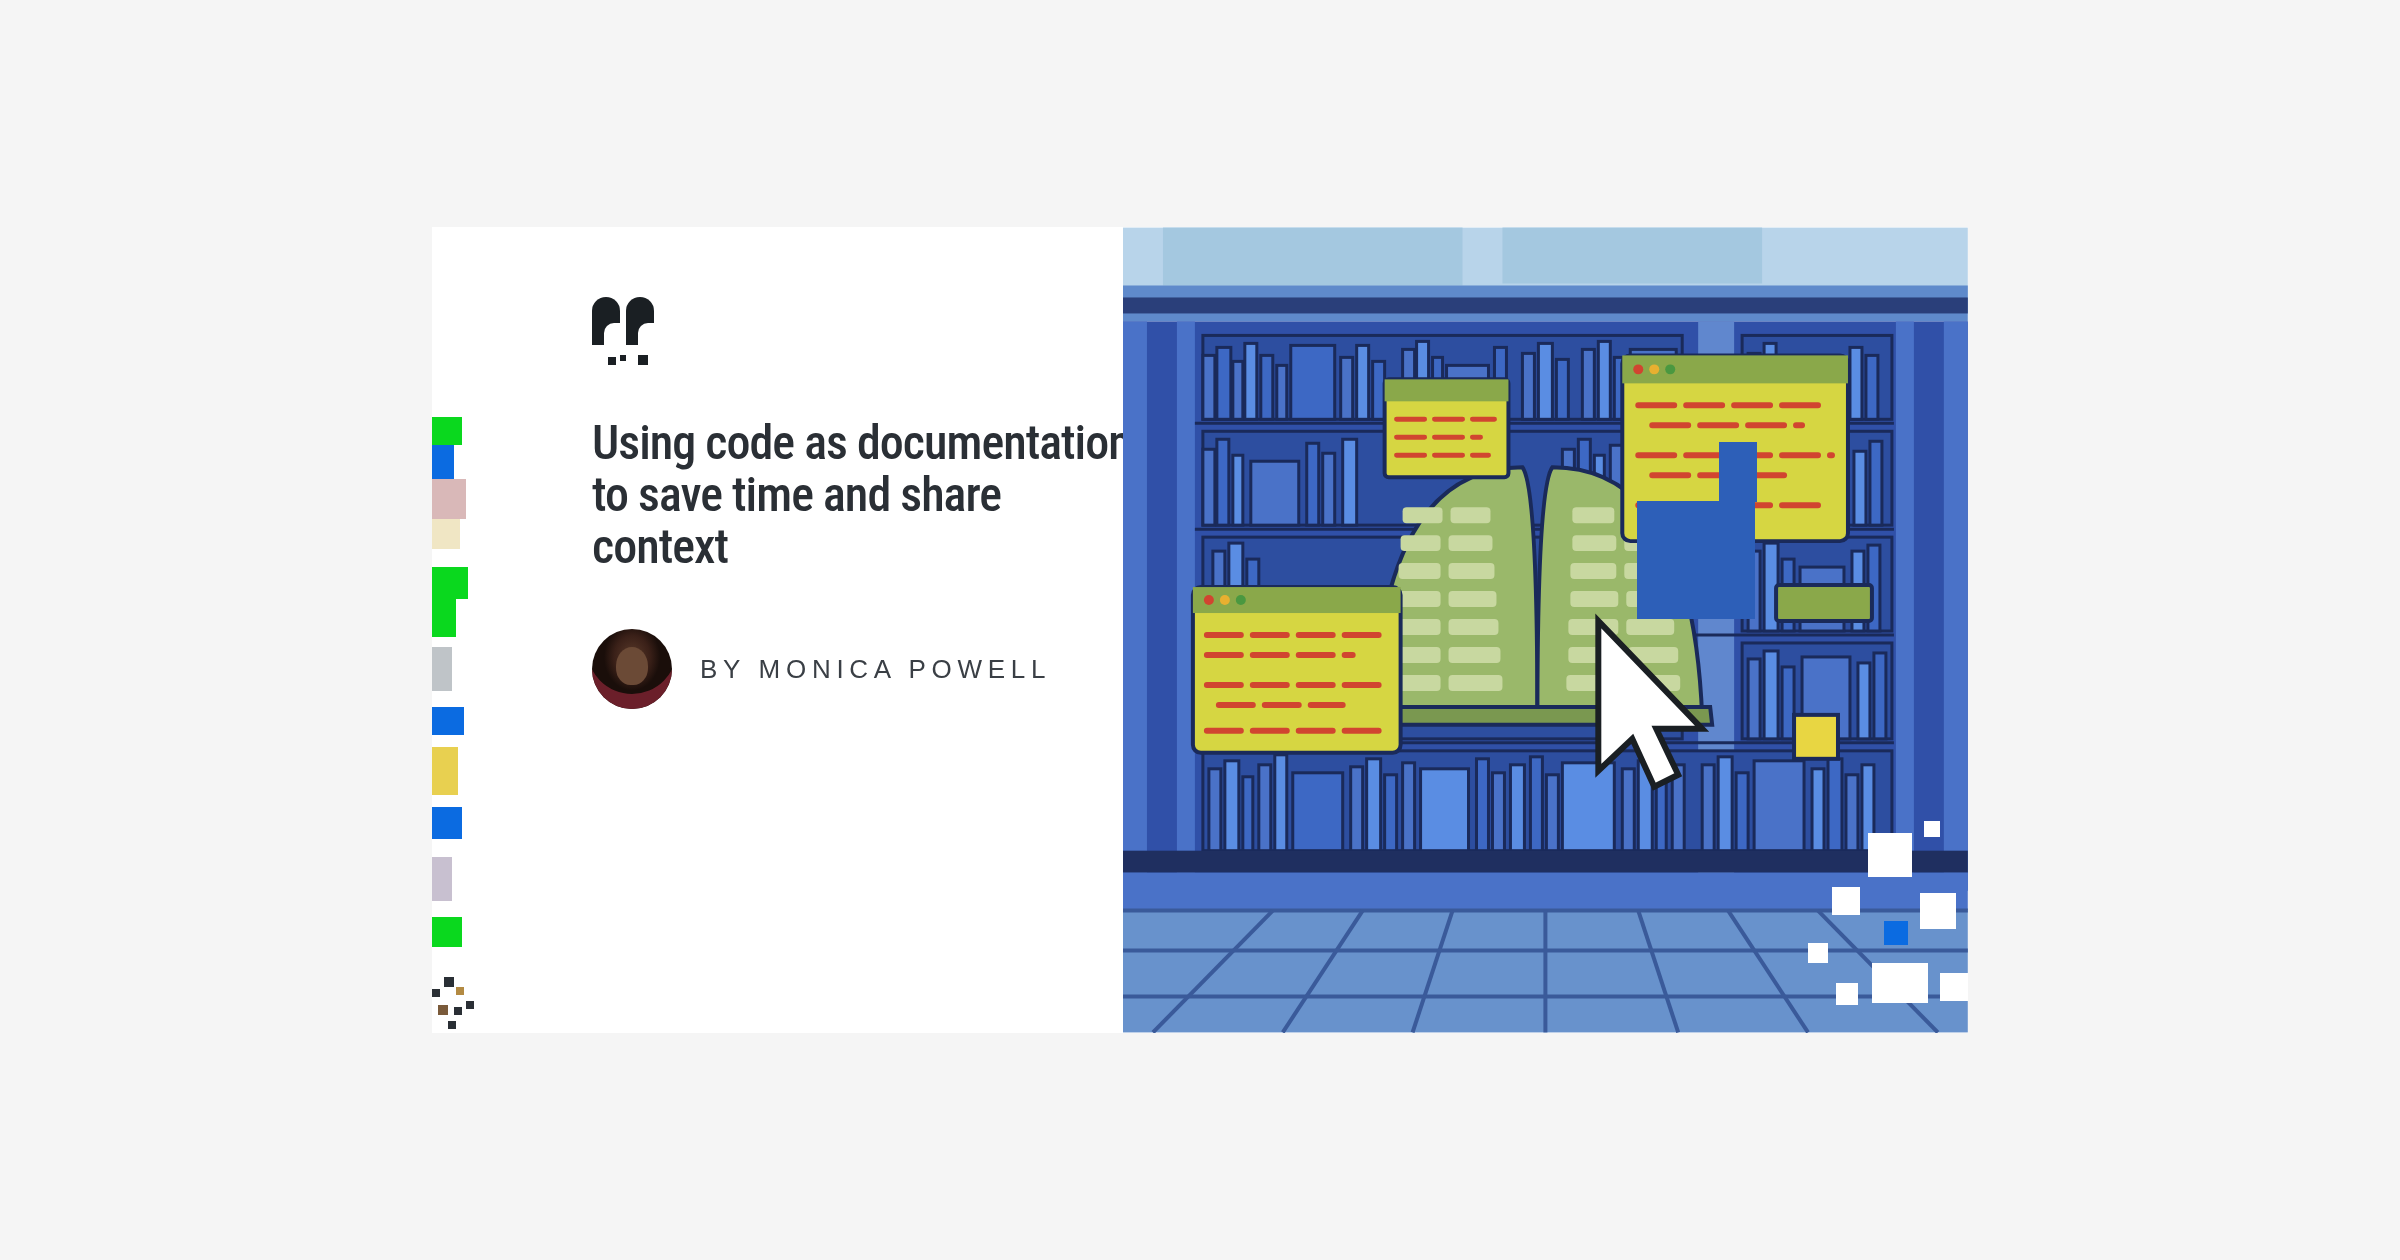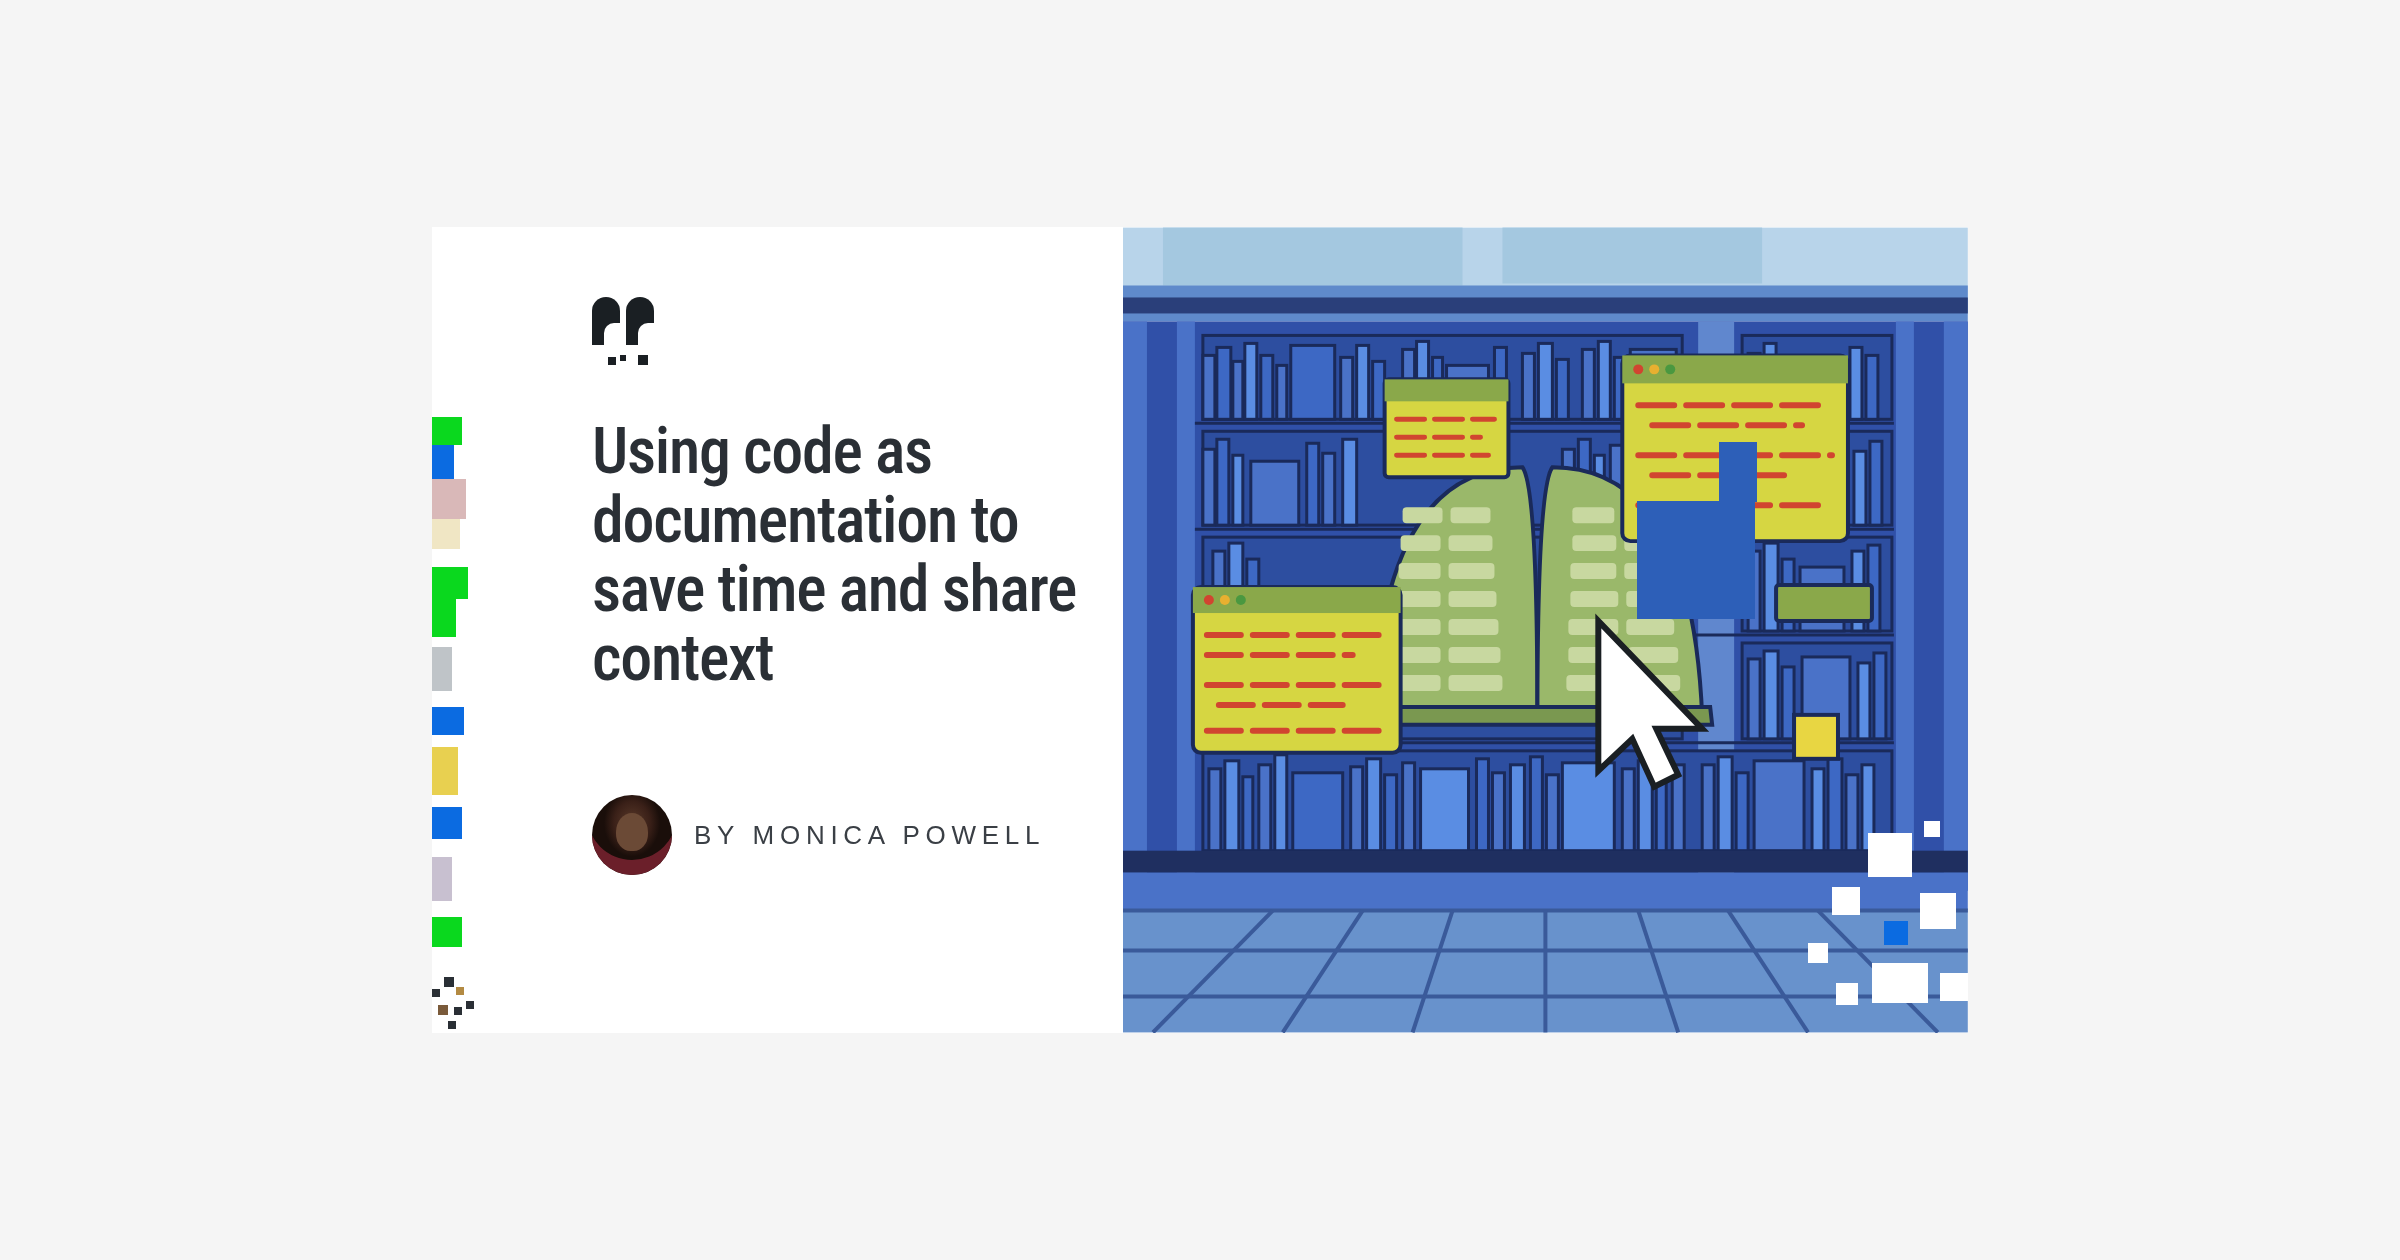--- a/index.html
+++ b/index.html
@@ -56,34 +56,34 @@
     bottom: -8px;
     left: 12px;
     width: 50px;
     height: 18px;
   }
   .quote-pixels span {
     position: absolute;
     background: #1a1f23;
   }
   .title {
-    font-size: 64px;
+    font-size: 48px;
     line-height: 1.08;
     font-weight: 500;
     color: #2a2f35;
     letter-spacing: -0.02em;
     font-stretch: condensed;
     font-family: "Arial Narrow", "Helvetica Neue Condensed", "Roboto Condensed", sans-serif;
-    margin-bottom: 102px;
+    margin-bottom: 57px;
     max-width: 540px;
   }
   .byline-row {
     display: flex;
     align-items: center;
-    gap: 22px;
+    gap: 28px;
   }
   .avatar {
     width: 80px;
     height: 80px;
     border-radius: 50%;
     background: radial-gradient(ellipse 50% 60% at 50% 35%, #5a3a2a 0%, #3a2018 45%, #1a0e0a 70%);
     position: relative;
     overflow: hidden;
     box-shadow: inset 0 -20px 0 -5px #6b1f2a;
   }

